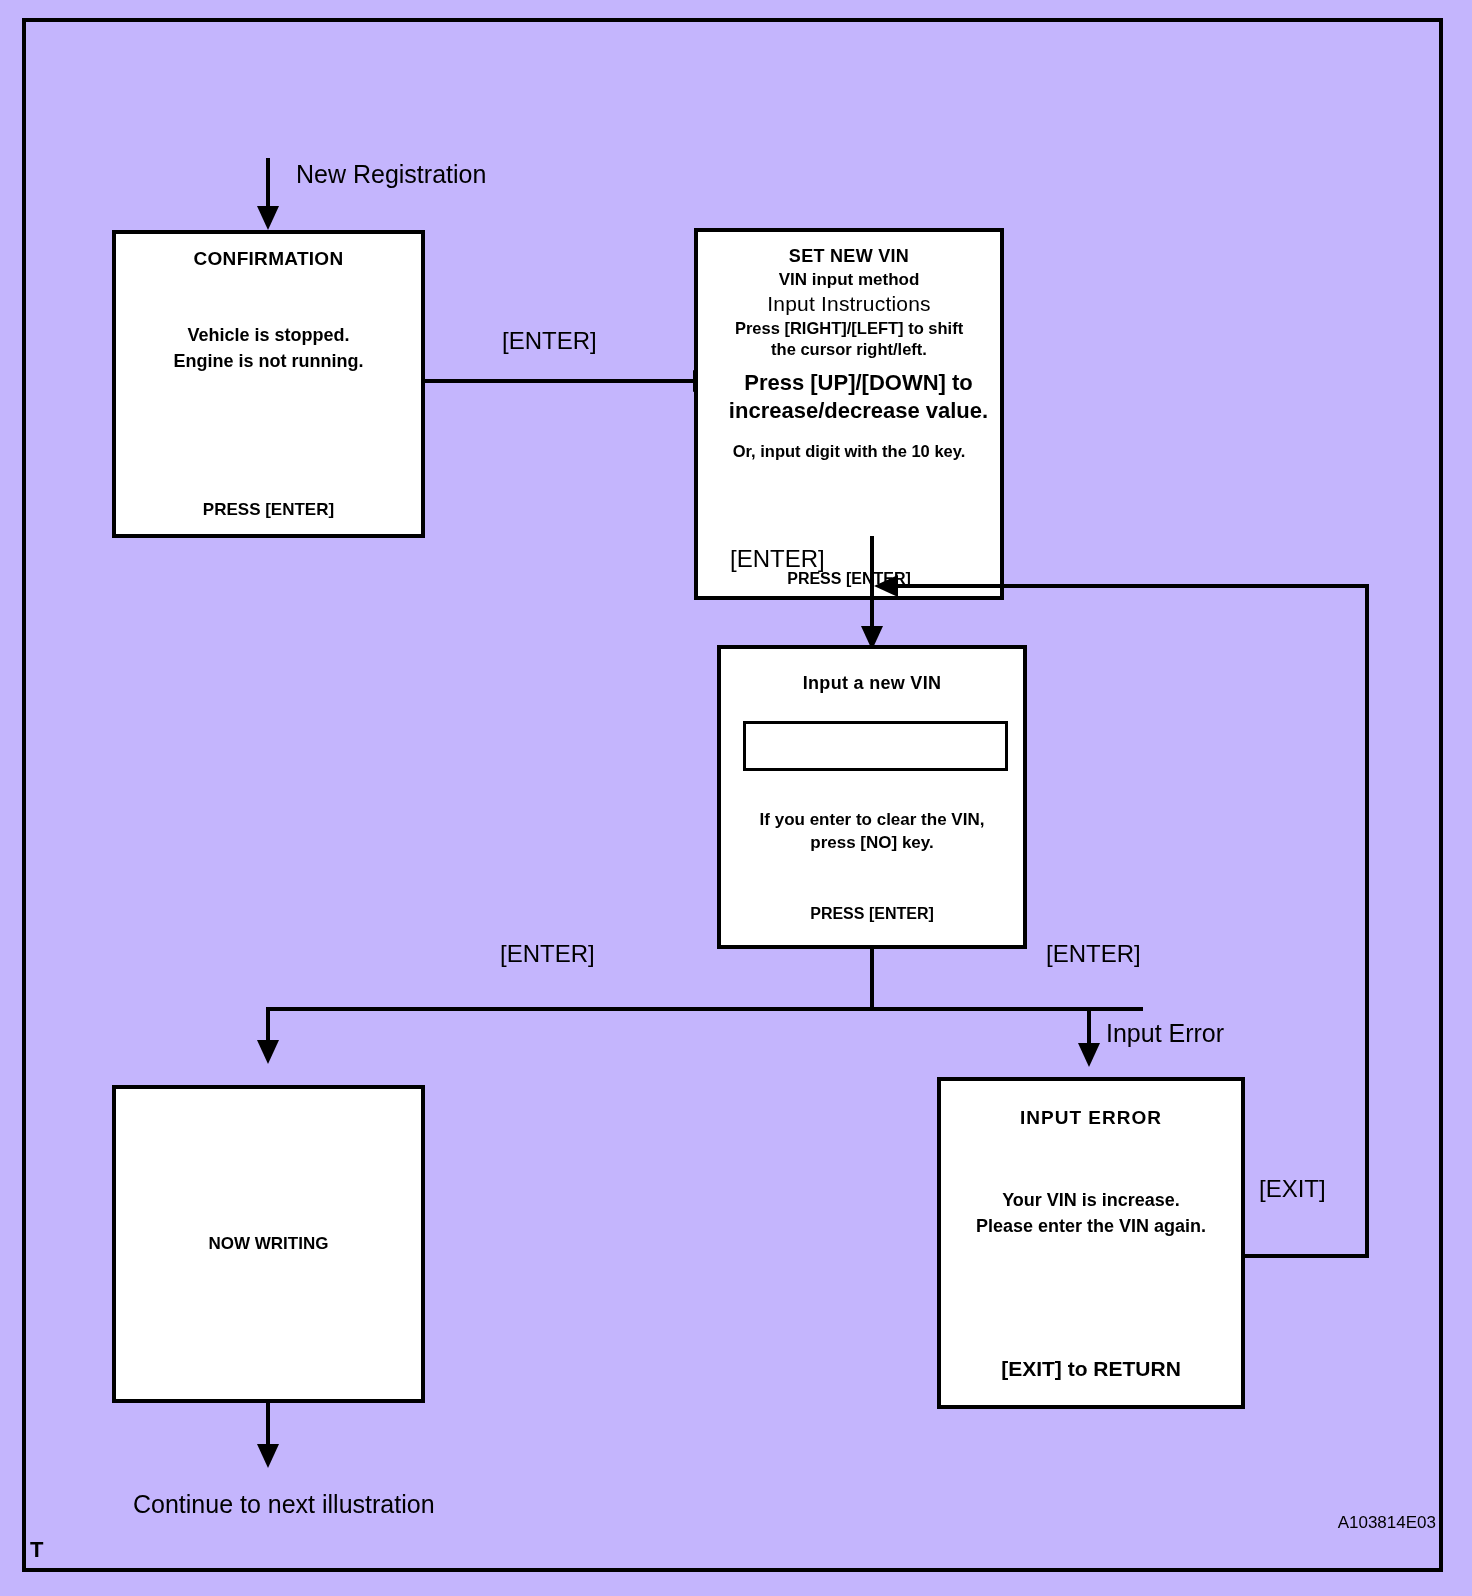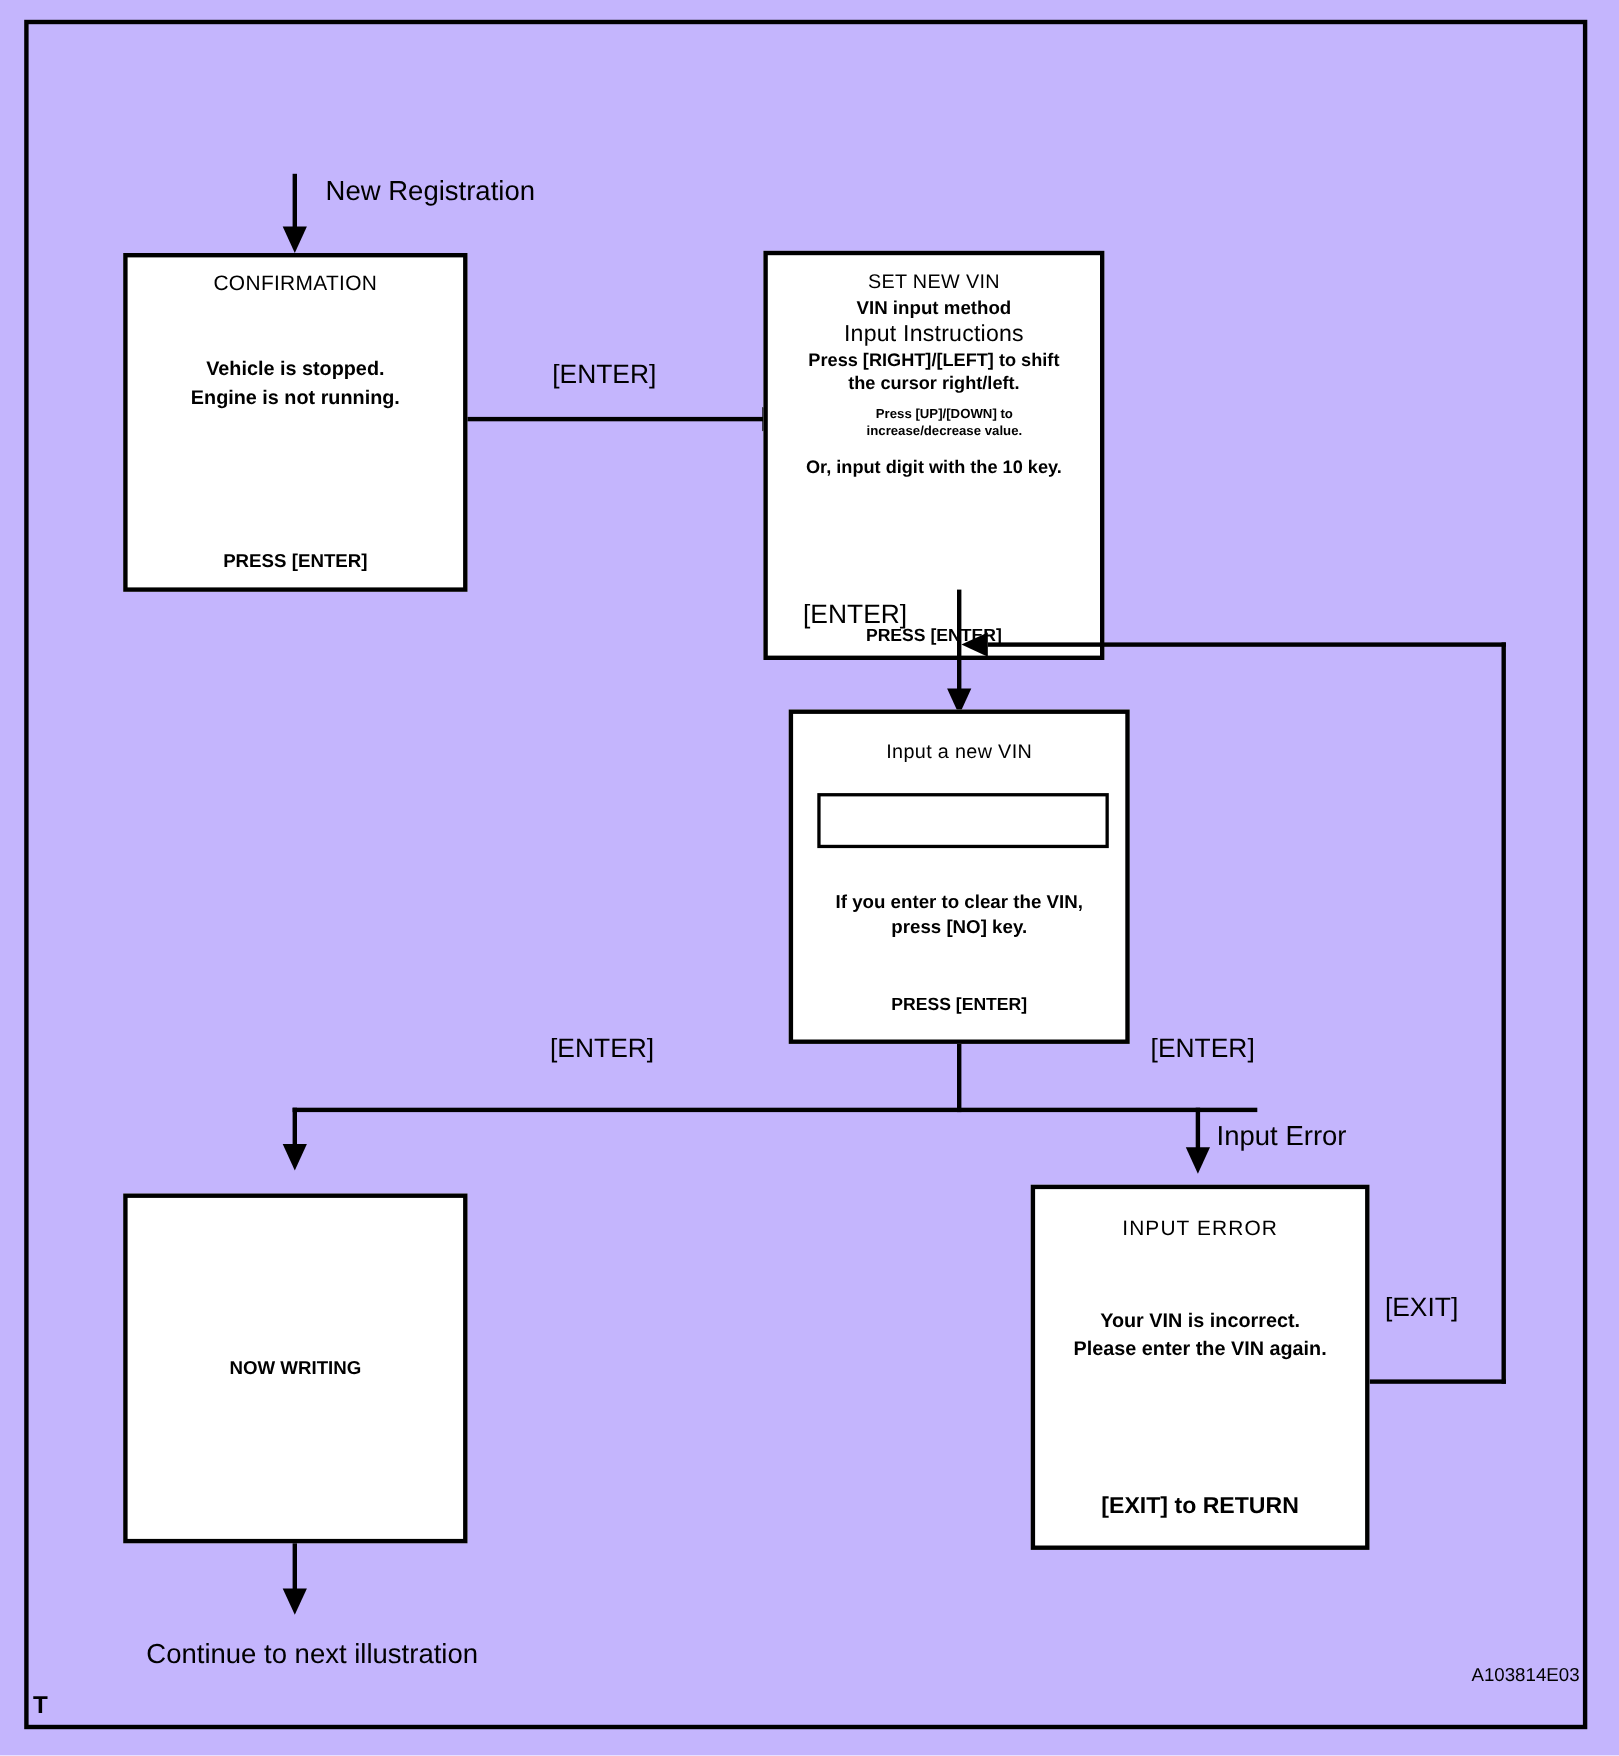--- a/index.html
+++ b/index.html
@@ -31,21 +31,21 @@
   }
   
   .screen-box {
     position: absolute;
     border: 4px solid #000;
     box-sizing: border-box;
     background: #fff;
     text-align: center;
   }
   .box-title {
-    font-weight: normal;
+    font-weight: bold;
     letter-spacing: 0.3px;
   }
   .box-line {
     font-weight: bold;
   }
   .box-footer {
     font-weight: bold;
     position: absolute;
     left: 0;
     right: 0;
@@ -93,21 +93,21 @@
     letter-spacing: 0.2px;
   }
   #box-setnewvin .instr {
     font-weight: bold;
     font-size: 16.5px;
     line-height: 1.3;
     margin-top: 2px;
   }
   #box-setnewvin .instr2 {
     font-weight: bold;
-    font-size: 12px;
+    font-size: 22px;
     line-height: 1.3;
     margin-top: 8px;
     padding-left: 19px;
   }
   #box-setnewvin .instr3 {
     font-weight: bold;
     font-size: 16.5px;
     margin-top: 16px;
   }
   #box-setnewvin .box-footer {
@@ -320,21 +320,21 @@
     <div class="centered-label">NOW WRITING</div>
   </div>
 
   <div class="vline" style="left:266px; top:1403px; height:56px;"></div>
   <div class="arrow-down" style="left:257px; top:1444px;"></div>
   <div class="flow-note" style="left:133px; top:1490px;">Continue to next illustration</div>
 
   <div class="screen-box" id="box-inputerror">
     <div class="box-title">INPUT  ERROR</div>
     <div class="body-lines">
-      <div>Your VIN is incorrect.</div>
+      <div>Your VIN is increase.</div>
       <div>Please enter the VIN again.</div>
     </div>
     <div class="box-footer">[EXIT] to RETURN</div>
   </div>
 
   <div id="corner-mark">T</div>
   <div id="figure-code">A103814E03</div>
 
 </div>
 

